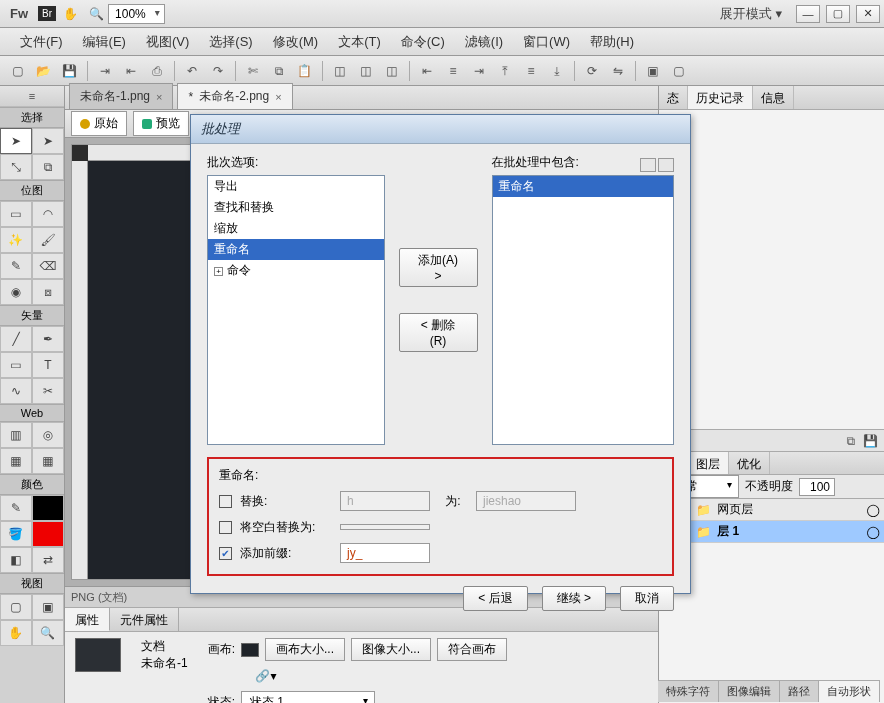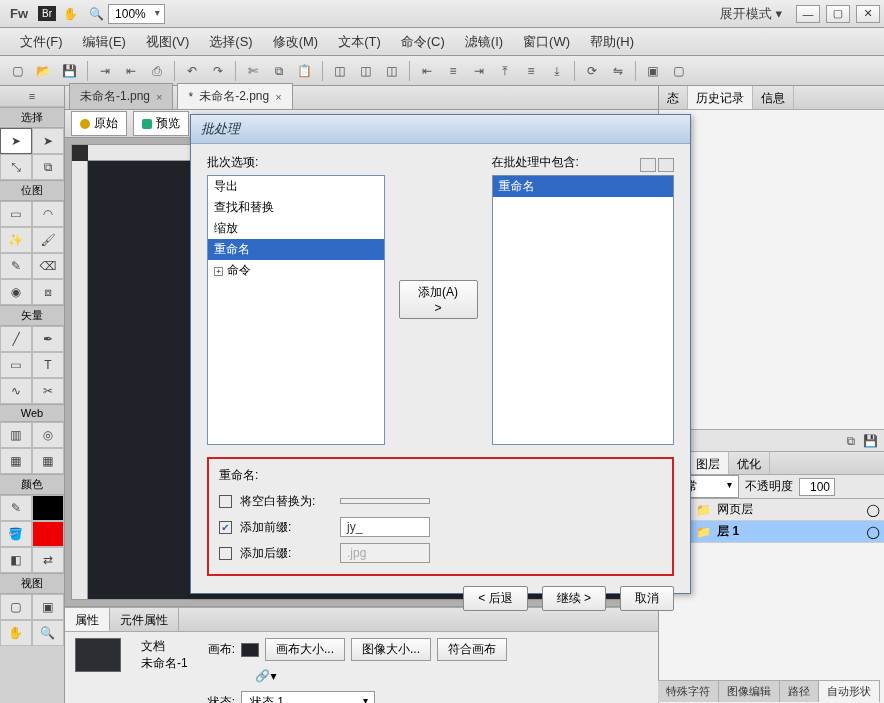--- a/index.html
+++ b/index.html
@@ -252,20 +252,23 @@
           <span class="dot"></span>
           <span>预览</span>
         </div>
     </div>
     <div class="canvas-area">
       <div class="ruler-h"></div>
       <div class="ruler-v"></div>
       <div class="canvas-dark"></div>
     </div>
     <div class="status-area">
+      <div class="status-row1">
+          <span>PNG (文档)</span>
+        </div>
       <div class="prop-tabs">
         <div class="prop-tab active">属性</div>
         <div class="prop-tab">元件属性</div>
       </div>
       <div class="prop-body">
         <div>
           <div class="prop-thumb"></div>
         </div>
         <div>
           <div>文档</div>
@@ -349,51 +352,54 @@
         <div class="listbox">
           <div class="list-item">导出</div>
           <div class="list-item">查找和替换</div>
           <div class="list-item">缩放</div>
           <div class="list-item sel">重命名</div>
           <div class="list-item"><span class="tree-expand">+</span><span>命令</span></div>
         </div>
       </div>
       <div class="col-mid">
         <button class="dlg-btn">添加(A) &gt;</button>
+        <button class="dlg-btn">&lt; 删除(R)</button>
       </div>
       <div class="col-right">
         <div class="right-head">
           <div class="col-label">在批处理中包含:</div>
           <div class="winbtns">
             <div class="tiny-btn"></div>
             <div class="tiny-btn"></div>
           </div>
         </div>
         <div class="listbox">
           <div class="list-item sel">重命名</div>
         </div>
       </div>
     </div>
 
     <div class="rename-box">
       <div style="margin-bottom:4px;">重命名:</div>
       <div class="rename-row">
         <span class="chk"></span>
+        <span class="rn-label">替换:</span>
+        <span class="txt-input dis">h</span>
+        <span style="width:30px;text-align:center">为:</span>
+        <span class="txt-input dis" style="width:100px">jieshao</span>
+      </div>
+      <div class="rename-row">
+        <span class="chk"></span>
         <span class="rn-label">将空白替换为:</span>
         <span class="txt-input dis"></span>
       </div>
       <div class="rename-row">
         <span class="chk">✔</span>
         <span class="rn-label">添加前缀:</span>
-        <span class="txt-input" style="color:#404040">jy_</span>
-      </div>
-      <div class="rename-row">
-        <span class="chk"></span>
-        <span class="rn-label">添加后缀:</span>
-        <span class="txt-input dis">.jpg</span>
+        <span class="txt-input" style="color:#c2410c">jy_</span>
       </div>
     </div>
   </div>
   <div class="dlg-footer">
     <button class="dlg-btn">&lt; 后退</button>
     <button class="dlg-btn">继续 &gt;</button>
     <button class="dlg-btn">取消</button>
   </div>
 </div>
 

